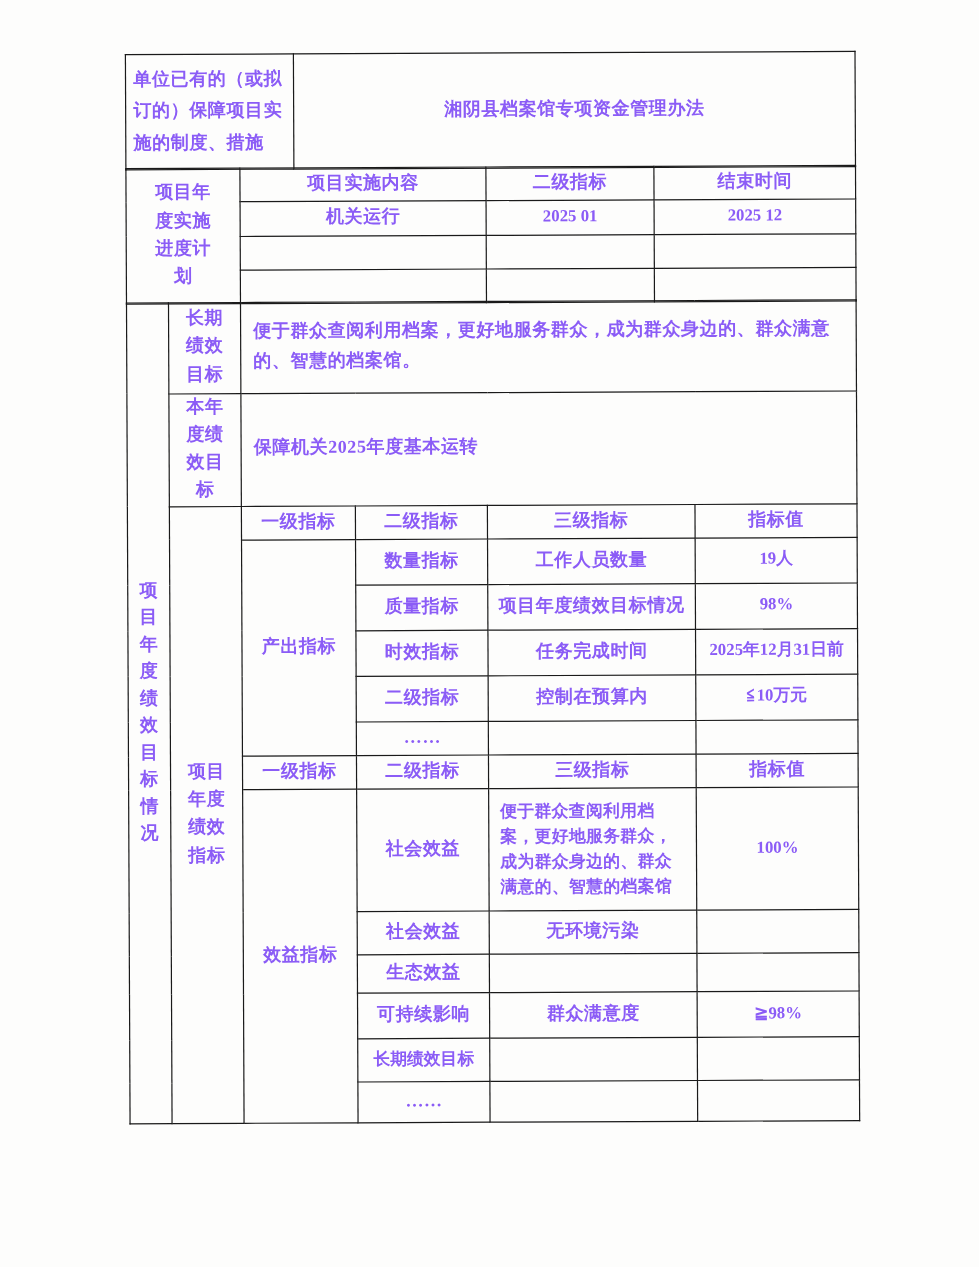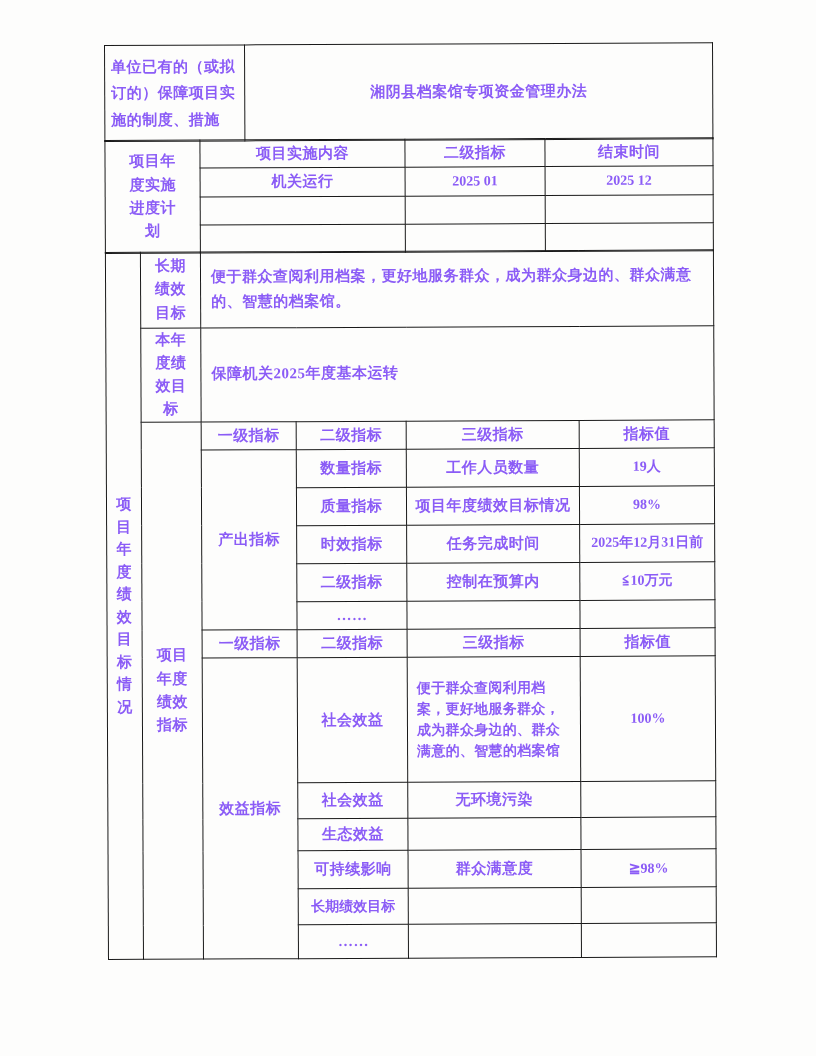--- a/index.html
+++ b/index.html
@@ -29,21 +29,21 @@
     font-weight:600;
     text-align:center;
     vertical-align:middle;
     padding:2px 6px;
     line-height:1.55;
     letter-spacing:0.5px;
     overflow:hidden;
   }
   .th { font-weight:700; }
   .para { text-align:left; padding:6px 10px; line-height:1.7; }
-  .para-sm { text-align:left; padding:20px 9px; font-size:14px; line-height:1.5; letter-spacing:0.3px;margin-left:44px; }
+  .para-sm { text-align:left; padding:8px 9px; font-size:14px; line-height:1.5; letter-spacing:0.3px;margin-left:44px; }
   .val { font-size:14px; letter-spacing:0; }
   .vlabel  { padding:0 6px; line-height:1.5; font-weight:700; }
   .vlabel2 { padding:0 13px; line-height:1.55; font-weight:700; }
   .lblcol  { padding:0 13px; line-height:1.55; font-weight:700; }
   .instlbl { text-align:left; padding:6px 6px; line-height:1.75; font-weight:700; }
   .schedlbl{ padding:0 21px; font-weight:700; }
   
   .h96 { height:96px; } .h28 { height:28px; } .h76 { height:76px; }
   .h72 { height:72px; } .h38 { height:38px; } .h102{ height:102px; }
   .h36 { height:36px; } .h32 { height:32px; } .h34 { height:34px; }

